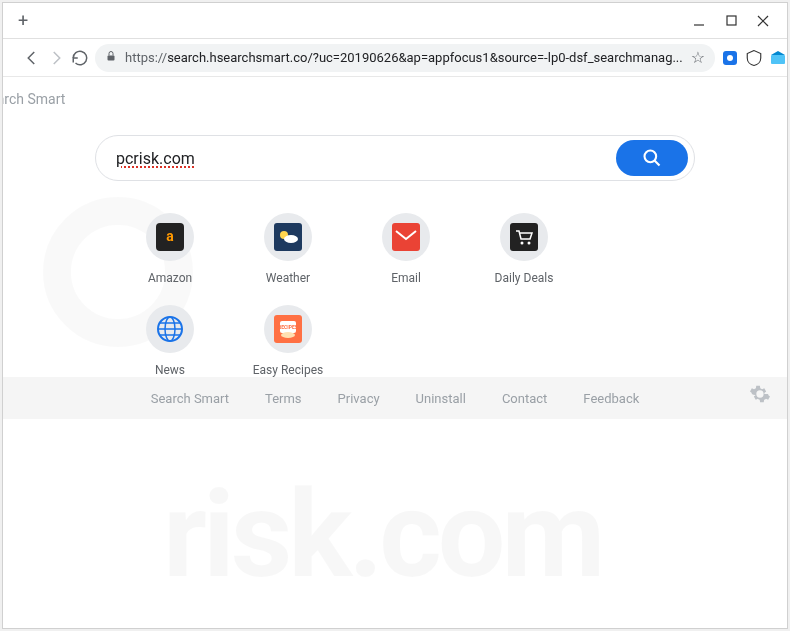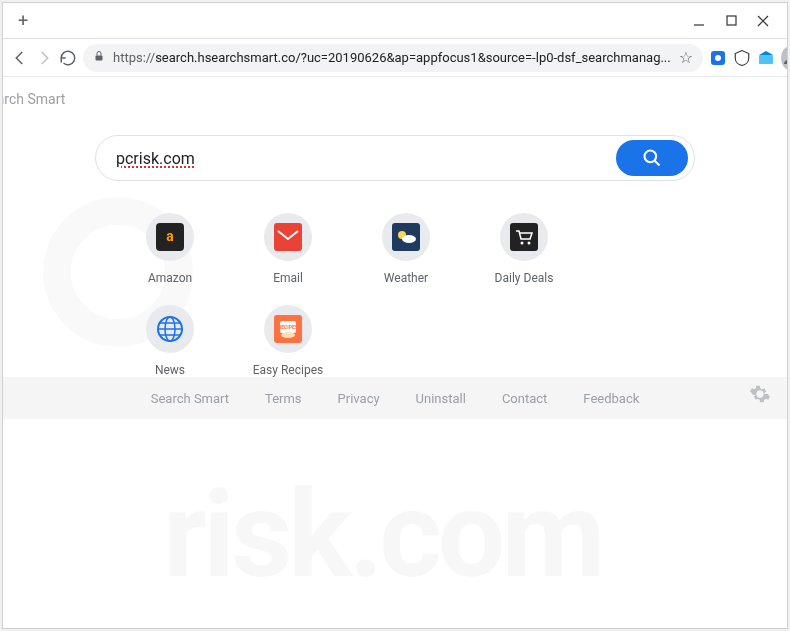--- a/index.html
+++ b/index.html
@@ -6,21 +6,21 @@
 body { background: #f0f0f0; width: 790px; height: 631px; overflow: hidden; position: relative; }
 .window { background: #fff; width: 786px; height: 627px; margin: 2px; border: 1px solid #d0d0d0; position: relative; overflow: hidden; }
 .titlebar { height: 36px; background: #fff; display: flex; align-items: center; border-bottom: 1px solid #e0e0e0; }
 .tab { display: flex; align-items: center; background: #f1f3f4; border-radius: 8px 8px 0 0; padding: 0 12px; height: 32px; margin-left: 8px; margin-top: 4px; min-width: 190px; gap: 8px; }
 .tab .favicon { width: 16px; height: 16px; display: flex; align-items: center; justify-content: center; }
 .tab .title { font-size: 12px; color: #5f6368; flex: 1; }
 .tab .close { font-size: 14px; color: #5f6368; cursor: pointer; }
 .newtab-btn { width: 28px; height: 28px; display: flex; align-items: center; justify-content: center; color: #5f6368; font-size: 18px; margin-left: 6px; cursor: pointer; }
 .window-controls { margin-left: auto; display: flex; gap: 20px; padding-right: 18px; }
 .window-controls div { width: 12px; height: 12px; display: flex; align-items: center; justify-content: center; color: #333; font-size: 14px; cursor: pointer; }
-.toolbar { height: 38px; display: flex; align-items: center; padding: 0 8px; gap: 6px; border-bottom: 1px solid #e8e8e8; }
+.toolbar { height: 38px; display: flex; align-items: center; padding: 0 20px; gap: 6px; border-bottom: 1px solid #e8e8e8; }
 .nav-btn { width: 28px; height: 28px; display: flex; align-items: center; justify-content: center; color: #5f6368; cursor: pointer; border-radius: 50%; }
 .nav-btn.disabled { color: #bdc1c6; }
 .addressbar { flex: 1; height: 28px; background: #f1f3f4; border-radius: 14px; display: flex; align-items: center; padding: 0 10px; gap: 8px; }
 .lock { color: #5f6368; font-size: 12px; }
 .url { font-size: 13px; color: #202124; flex: 1; white-space: nowrap; overflow: hidden; text-overflow: ellipsis; }
 .url .proto { color: #5f6368; }
 .star { color: #5f6368; font-size: 16px; cursor: pointer; }
 .ext-icon { width: 20px; height: 20px; display: flex; align-items: center; justify-content: center; cursor: pointer; }
 .profile { width: 24px; height: 24px; border-radius: 50%; background: #bdc1c6; display: flex; align-items: center; justify-content: center; cursor: pointer; }
 .content { position: relative; height: calc(100% - 74px); background: #fff; }
@@ -141,35 +141,35 @@
             <svg width="28" height="28">
               <rect width="28" height="28" rx="4" fill="#222"></rect>
               <text x="14" y="18" text-anchor="middle" fill="#ff9900" font-size="14" font-weight="bold">a</text>
             </svg>
           </div>
         <div class="label">Amazon</div>
       </div>
       <div class="shortcut">
         <div class="circle">
             <svg width="28" height="28">
-              <rect width="28" height="28" rx="3" fill="#ea4335"></rect>
-              <polyline points="4,8 14,16 24,8" fill="none" stroke="#fff" stroke-width="2"></polyline>
-            </svg>
-          </div>
-        <div class="label">Email</div>
-      </div>
-      <div class="shortcut">
-        <div class="circle">
-            <svg width="28" height="28">
               <rect width="28" height="28" rx="3" fill="#1e3a5f"></rect>
               <circle cx="10" cy="12" r="4" fill="#ffd54f"></circle>
               <ellipse cx="17" cy="16" rx="7" ry="4" fill="#fff"></ellipse>
             </svg>
           </div>
         <div class="label">Weather</div>
+      </div>
+      <div class="shortcut">
+        <div class="circle">
+            <svg width="28" height="28">
+              <rect width="28" height="28" rx="3" fill="#ea4335"></rect>
+              <polyline points="4,8 14,16 24,8" fill="none" stroke="#fff" stroke-width="2"></polyline>
+            </svg>
+          </div>
+        <div class="label">Email</div>
       </div>
       <div class="shortcut">
         <div class="circle">
             <svg width="28" height="28">
               <rect width="28" height="28" rx="3" fill="#222"></rect>
               <path d="M6 8h3l2 8h9l2-6H10" fill="none" stroke="#fff" stroke-width="1.5"></path>
               <circle cx="12" cy="20" r="1.5" fill="#fff"></circle>
               <circle cx="19" cy="20" r="1.5" fill="#fff"></circle>
             </svg>
           </div>

